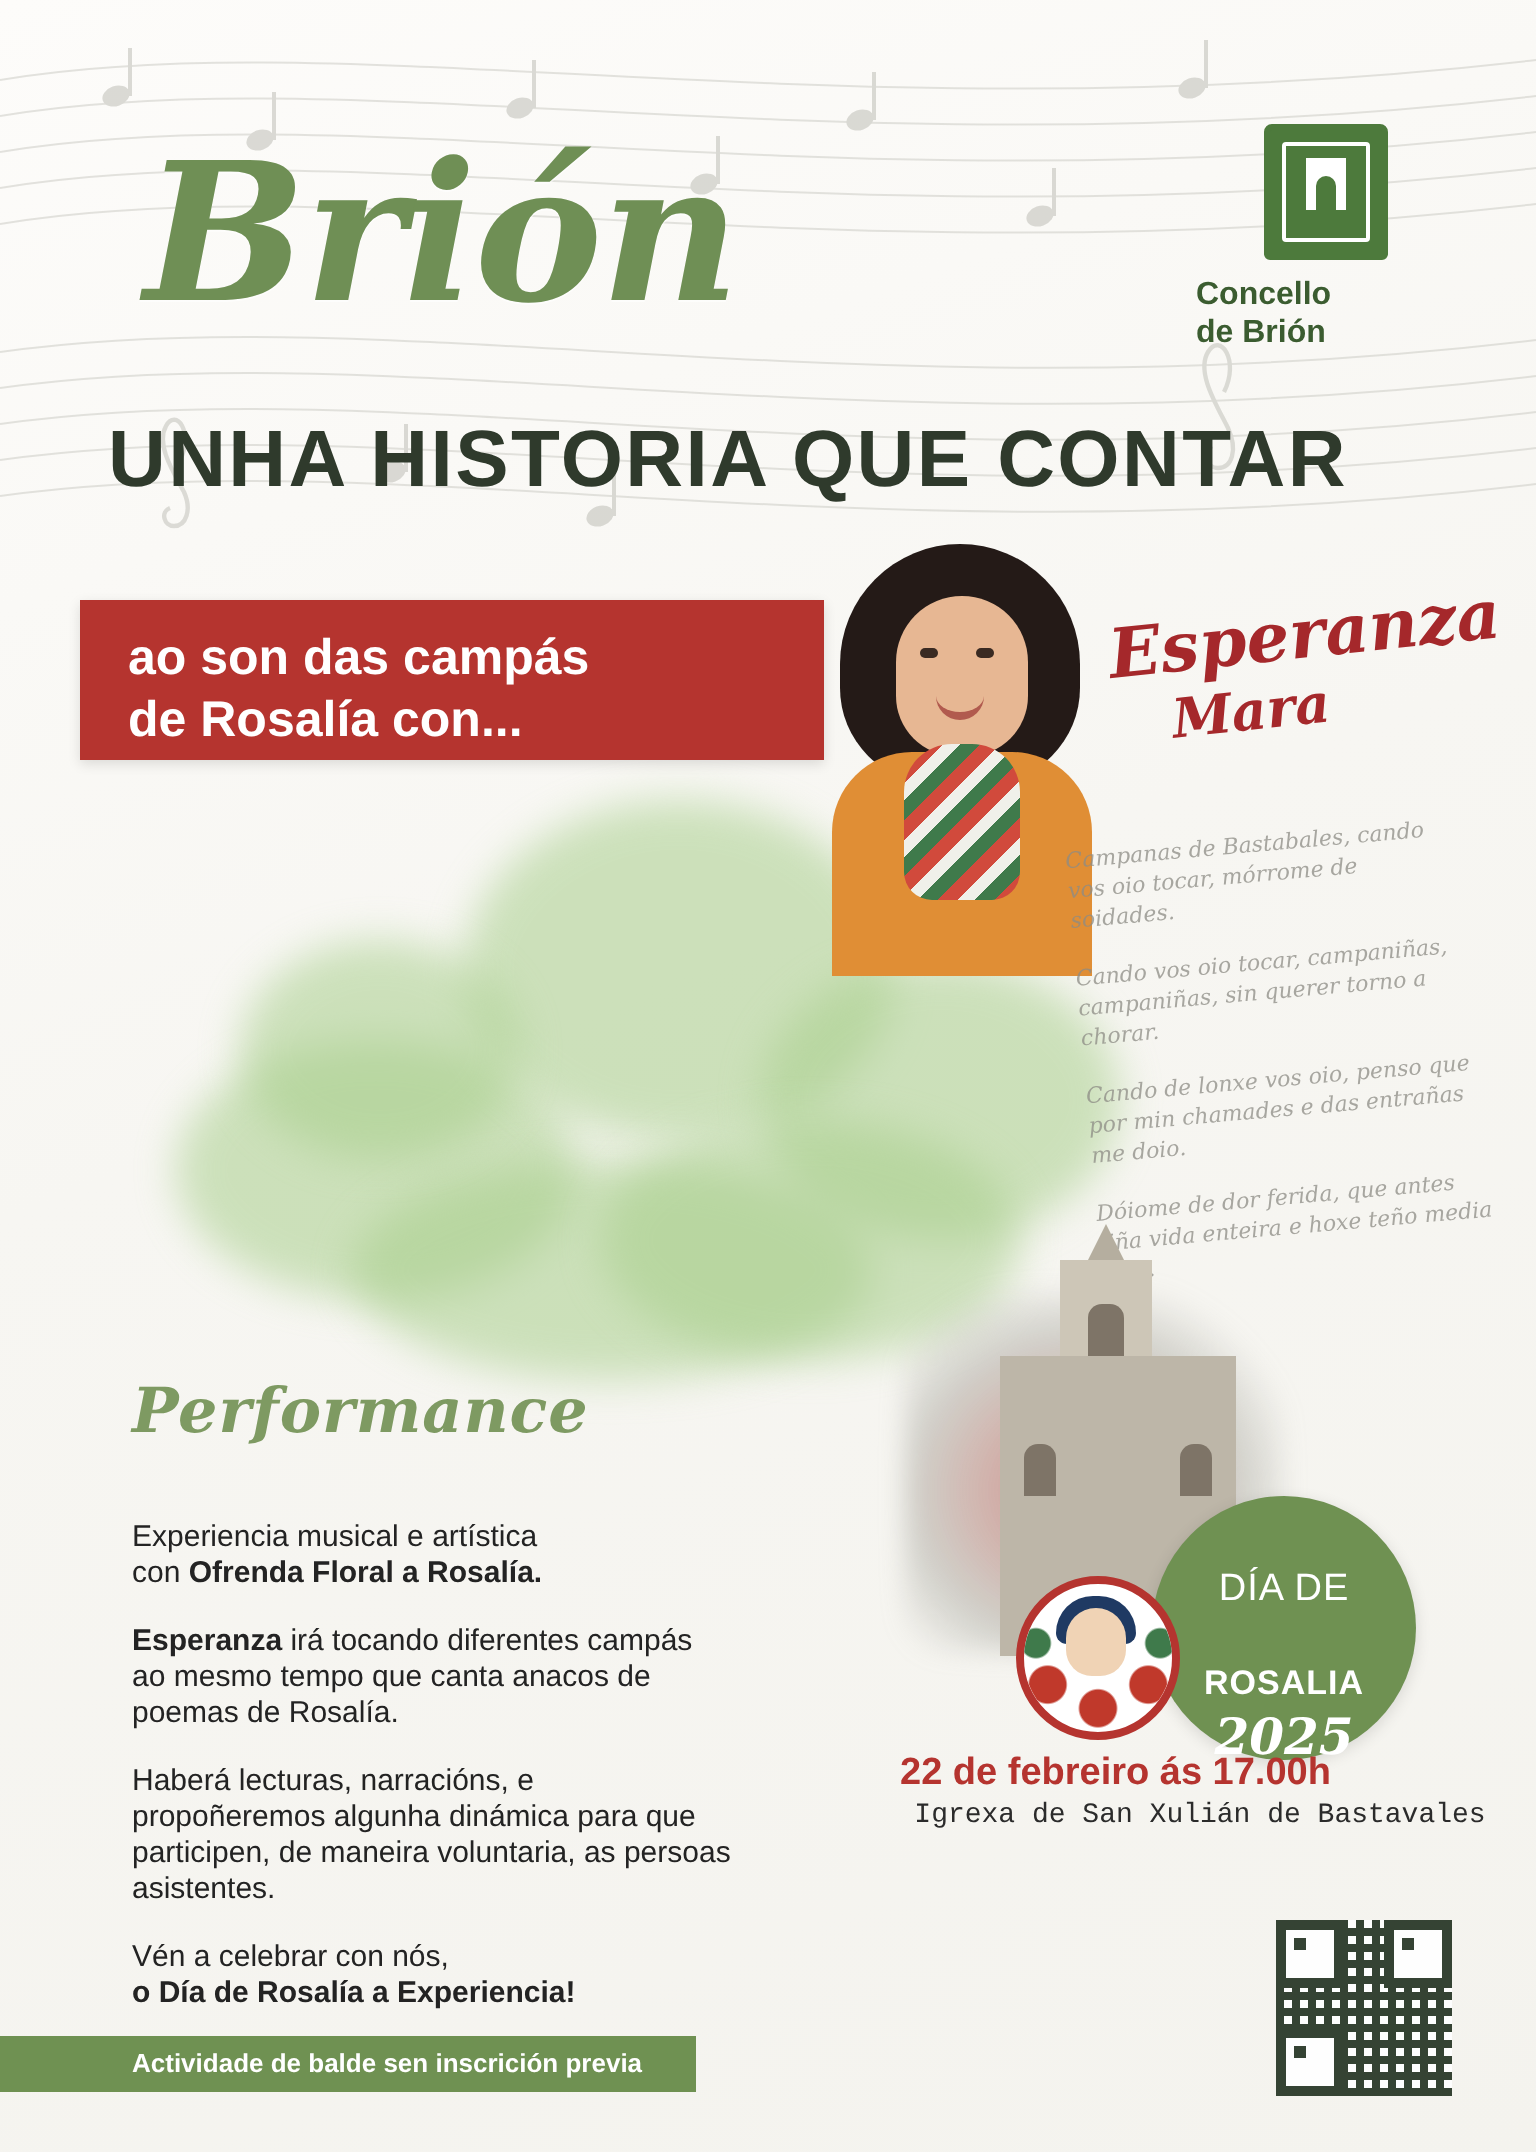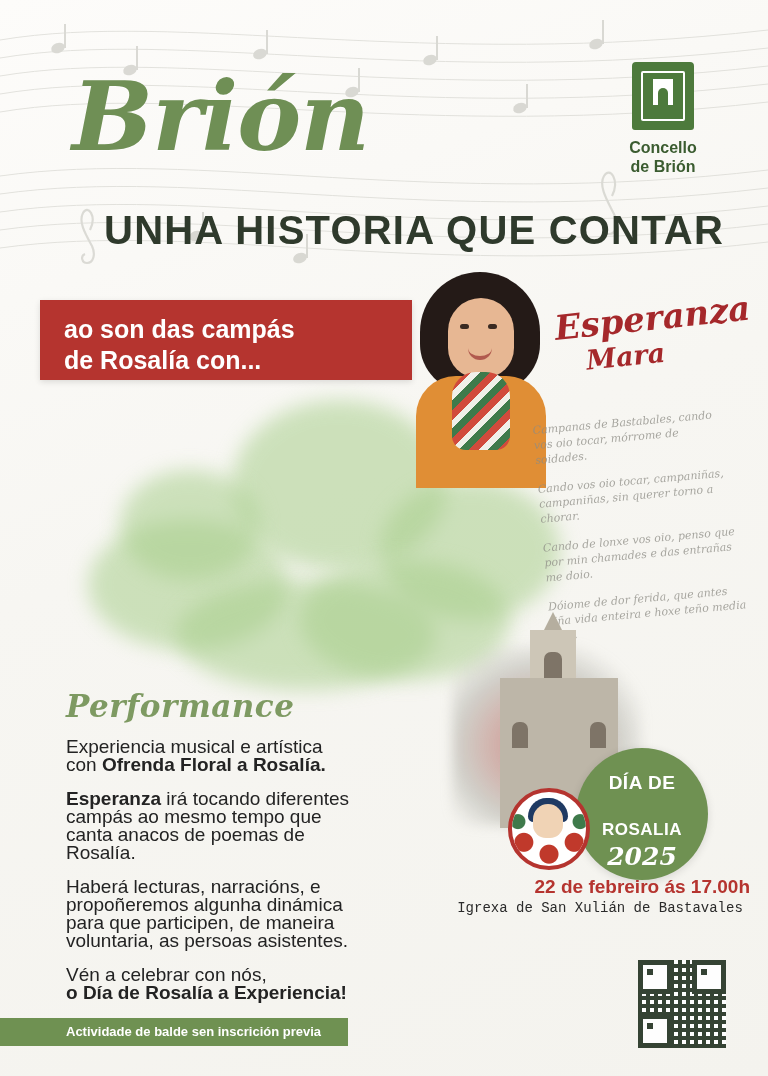--- a/index.html
+++ b/index.html
@@ -47,35 +47,34 @@
     line-height: 110px;
     letter-spacing: -1px;
     text-shadow: 0 1px 0 rgba(255,255,255,0.6);
   }
 
   .subtitle {
     position: absolute;
     left: 54px;
     top: 208px;
     width: 670px;
-    text-align: right;
+    text-align: left;
     color: #2f3a2c;
     font-family: "Liberation Sans", sans-serif;
     font-weight: bold;
     font-size: 40px;
     letter-spacing: 1.2px;
   }
 
   
   .logo-wrap {
     position: absolute;
     right: 40px;
     top: 62px;
     width: 130px;
-    text-align: center;
   }
   .logo-shield {
     width: 56px;
     height: 62px;
     margin: 0 auto;
     border: 3px solid #4d7a3c;
     border-radius: 4px 4px 3px 3px;
     background: #4d7a3c;
     position: relative;
   }
@@ -288,23 +287,23 @@
     top: 748px;
     width: 132px;
     height: 132px;
     border-radius: 50%;
     background: #6f9152;
     color: #ffffff;
     text-align: center;
     box-shadow: 0 2px 8px rgba(0,0,0,0.12);
   }
   .dia-circle .l1 {
-    margin-top: 24px;
+    margin-top: 36px;
     font-size: 19px;
-    font-weight: bold;
+    font-weight: normal;
     line-height: 21px;
     letter-spacing: 0.5px;
   }
   .dia-circle .l2 {
     font-size: 17px;
     font-weight: bold;
     line-height: 21px;
     letter-spacing: 0.5px;
     margin-top: 26px;
   }
@@ -362,36 +361,36 @@
     color: #7e9a62;
     font-family: "DejaVu Serif", serif;
     font-style: italic;
     font-weight: bold;
     font-size: 31px;
     letter-spacing: 0.5px;
   }
   .perf-body {
     position: absolute;
     left: 66px;
-    top: 738px;
+    top: 760px;
     width: 300px;
     color: #232323;
-    font-size: 19px;
+    font-size: 15px;
     line-height: 18px;
   }
   .perf-body p { margin: 0 0 16px 0; }
   .perf-body b { font-weight: bold; }
 
   
   .date-line {
     position: absolute;
     left: 450px;
     top: 876px;
     width: 300px;
-    text-align: right;
+    text-align: left;
     color: #b5342f;
     font-size: 19px;
     font-weight: bold;
   }
   .place-line {
     position: absolute;
     left: 450px;
     top: 900px;
     width: 300px;
     text-align: center;

